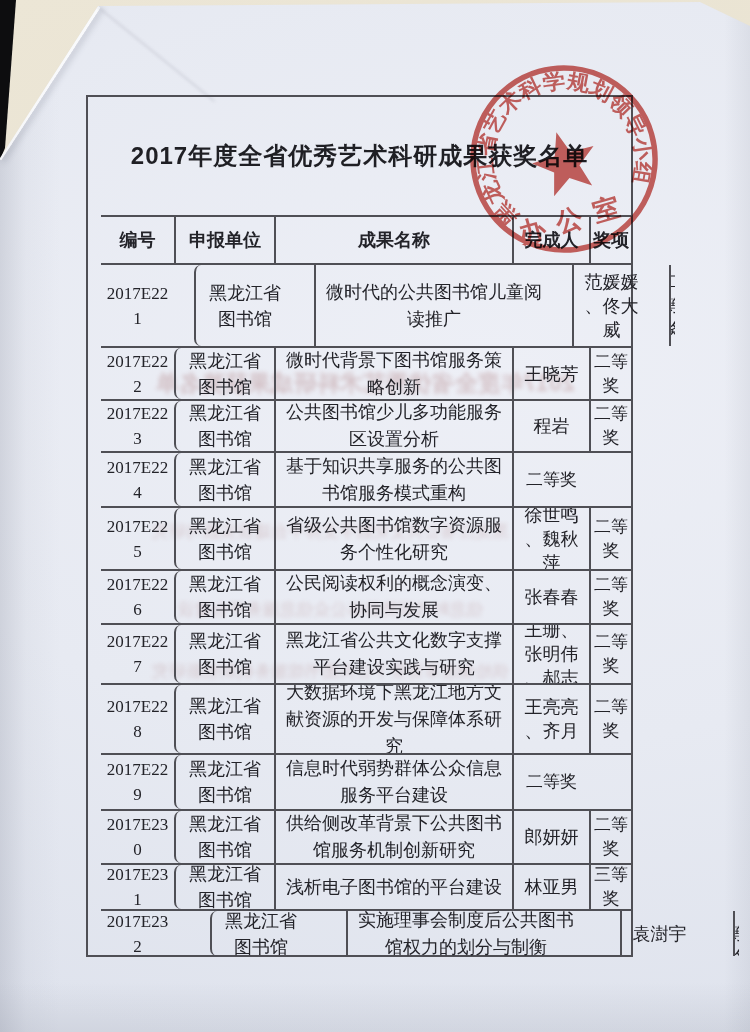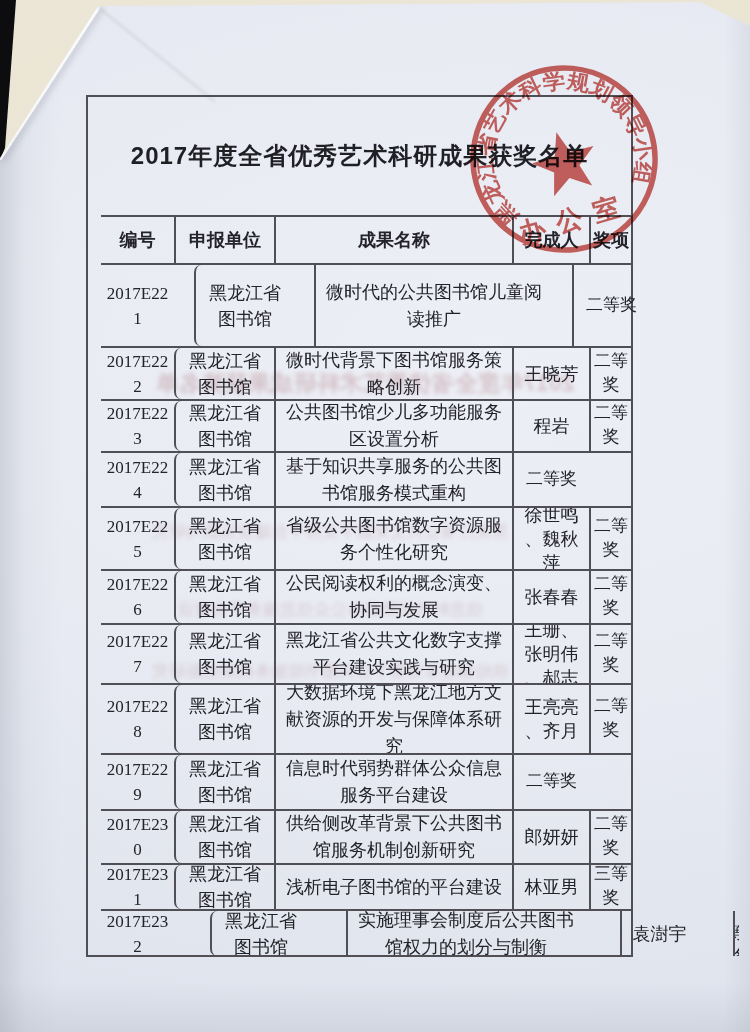--- a/index.html
+++ b/index.html
@@ -82,21 +82,21 @@
     display:flex;align-items:center;justify-content:center;
     text-align:center;border-left:2px solid var(--line);
     box-sizing:border-box;color:var(--ink);overflow:hidden;
   }
   .cell:first-child{border-left:none;}
   .hcell{font-weight:bold;font-size:18px;}
   .cell.code{font-family:"Liberation Serif",serif;font-size:17px;line-height:25px;line-break:anywhere;word-break:break-all;padding:0 4px;}
   .cell.unit{font-family:"Liberation Serif",serif;font-size:18px;line-height:26px;padding:0 10px;border-radius:7px;}
   .cell.name{font-family:"Liberation Serif",serif;font-size:18px;line-height:27px;padding:0 6px;}
   .cell.authors{font-family:"Liberation Serif",serif;font-size:18px;line-height:24px;line-break:anywhere;padding:0 6px;}
-  .cell.award{font-family:Liberation Mono, monospace;font-size:17px;line-height:24px;padding:0 2px;}
+  .cell.award{font-family:Liberation Sans, sans-serif;font-size:17px;line-height:24px;padding:0 2px;}
 
   
   .stamp{
     position:absolute;left:465px;top:60px;width:198px;height:198px;
     mix-blend-mode:multiply;opacity:.82;pointer-events:none;
   }
   .stamp text{fill:var(--stamp);font-family:"Liberation Sans",sans-serif;font-weight:bold;}
 </style>
 </head>
 <body>
@@ -123,20 +123,21 @@
         <div class="cell hcell">成果名称</div>
         <div class="cell hcell">完成人</div>
         <div class="cell hcell">奖项</div>
       </div>
 
       <div>
           <div class="trow" style="height: 83px; gap: 20px;">
             <div class="cell code">2017E221</div>
             <div class="cell unit">黑龙江省图书馆</div>
             <div class="cell name">微时代的公共图书馆儿童阅读推广</div>
+            <div class="cell authors">范媛媛、佟大威</div>
             <div class="cell award">二等奖</div>
           </div>
           <div class="trow" style="height: 53px;">
             <div class="cell code">2017E222</div>
             <div class="cell unit">黑龙江省图书馆</div>
             <div class="cell name">微时代背景下图书馆服务策略创新</div>
             <div class="cell authors">王晓芳</div>
             <div class="cell award">二等奖</div>
           </div>
           <div class="trow" style="height: 52px;">

